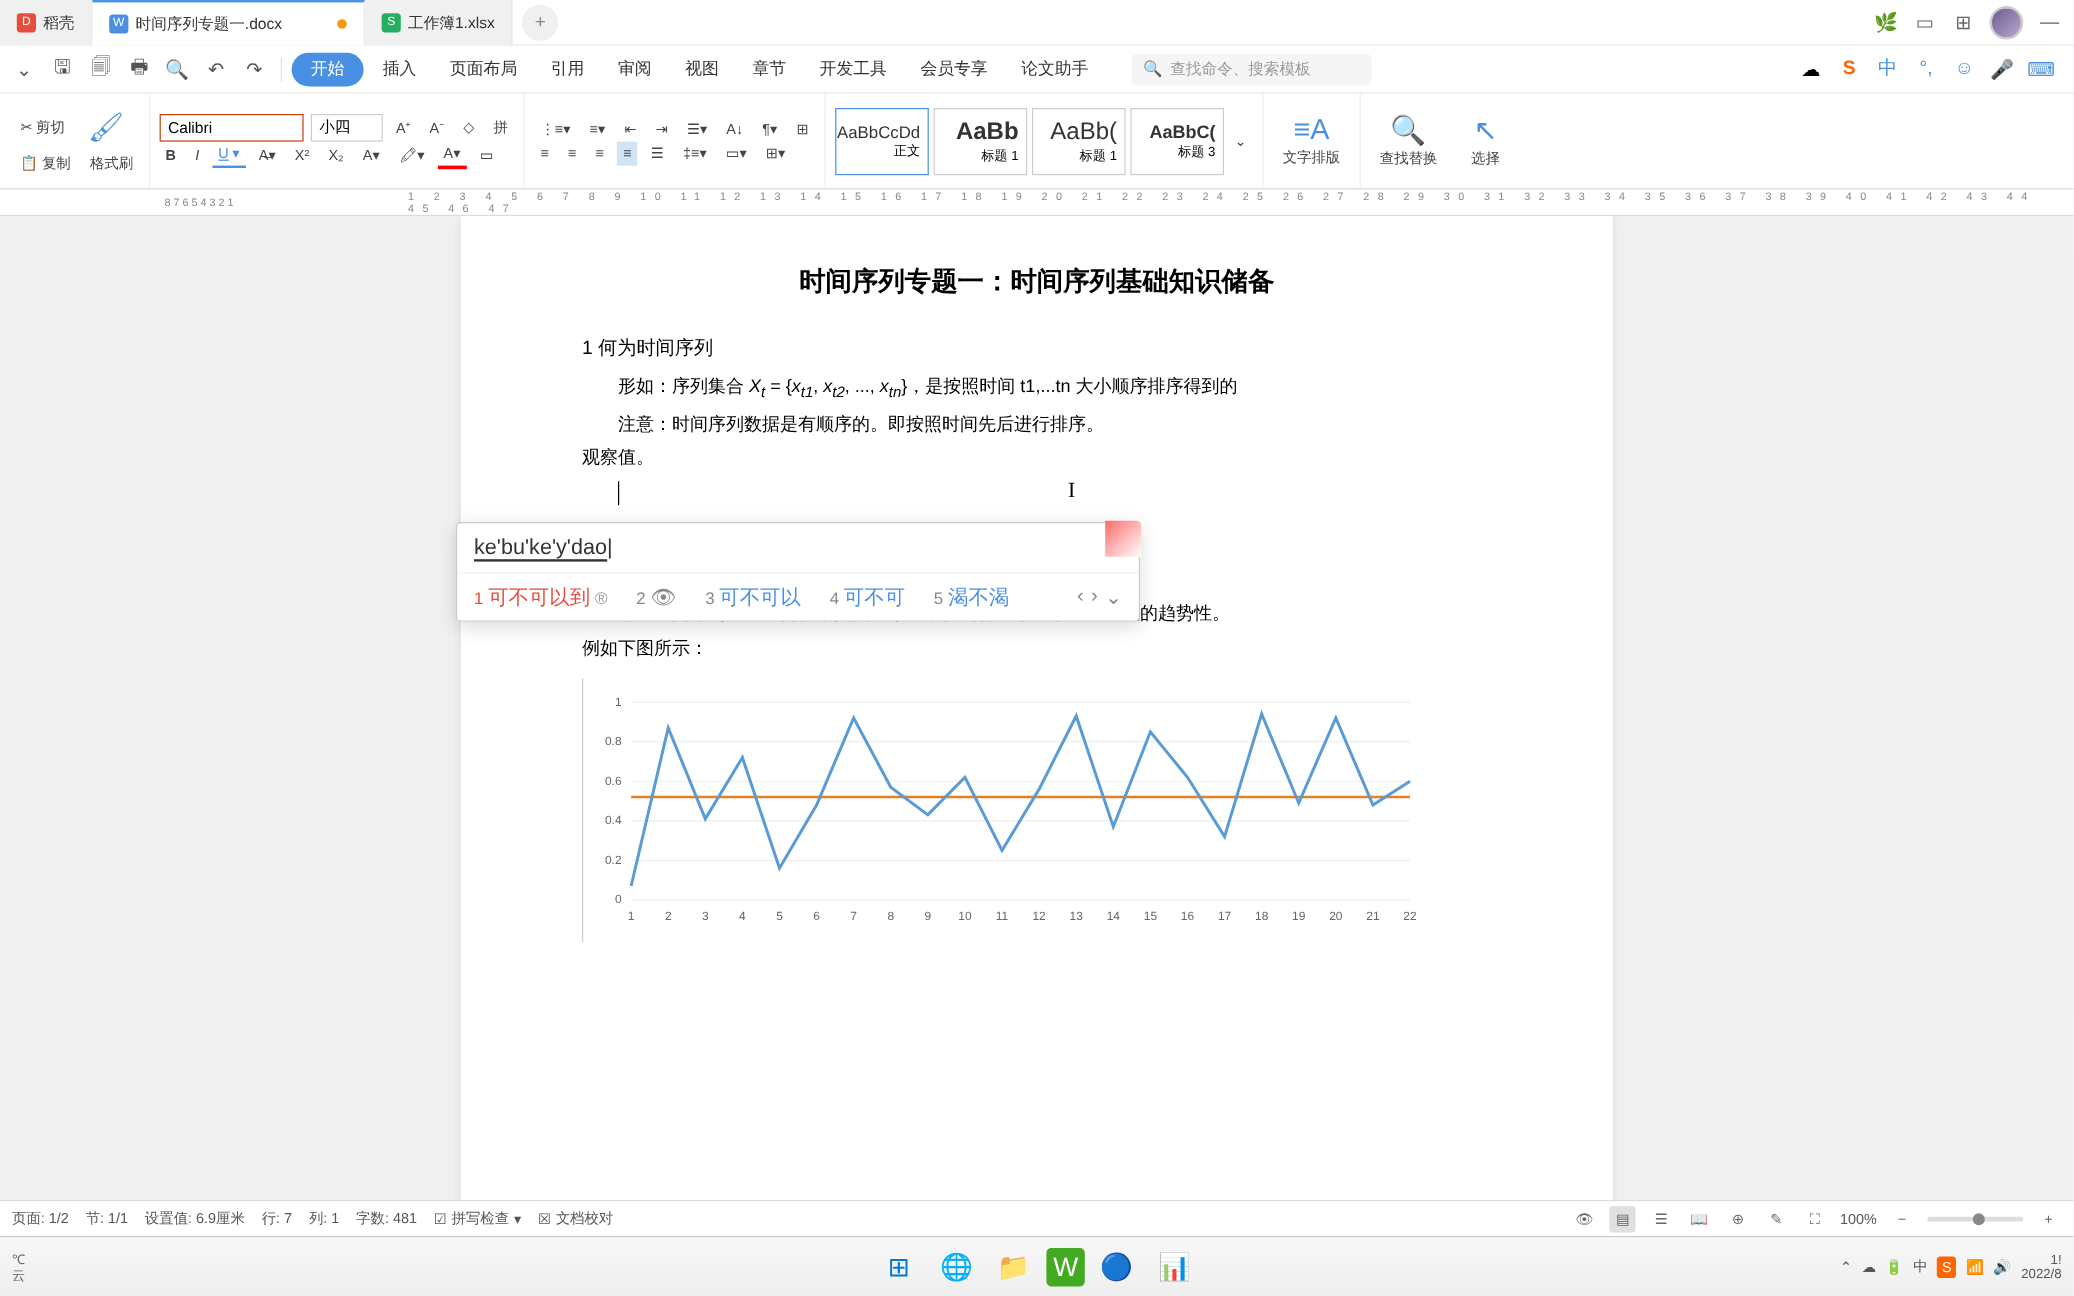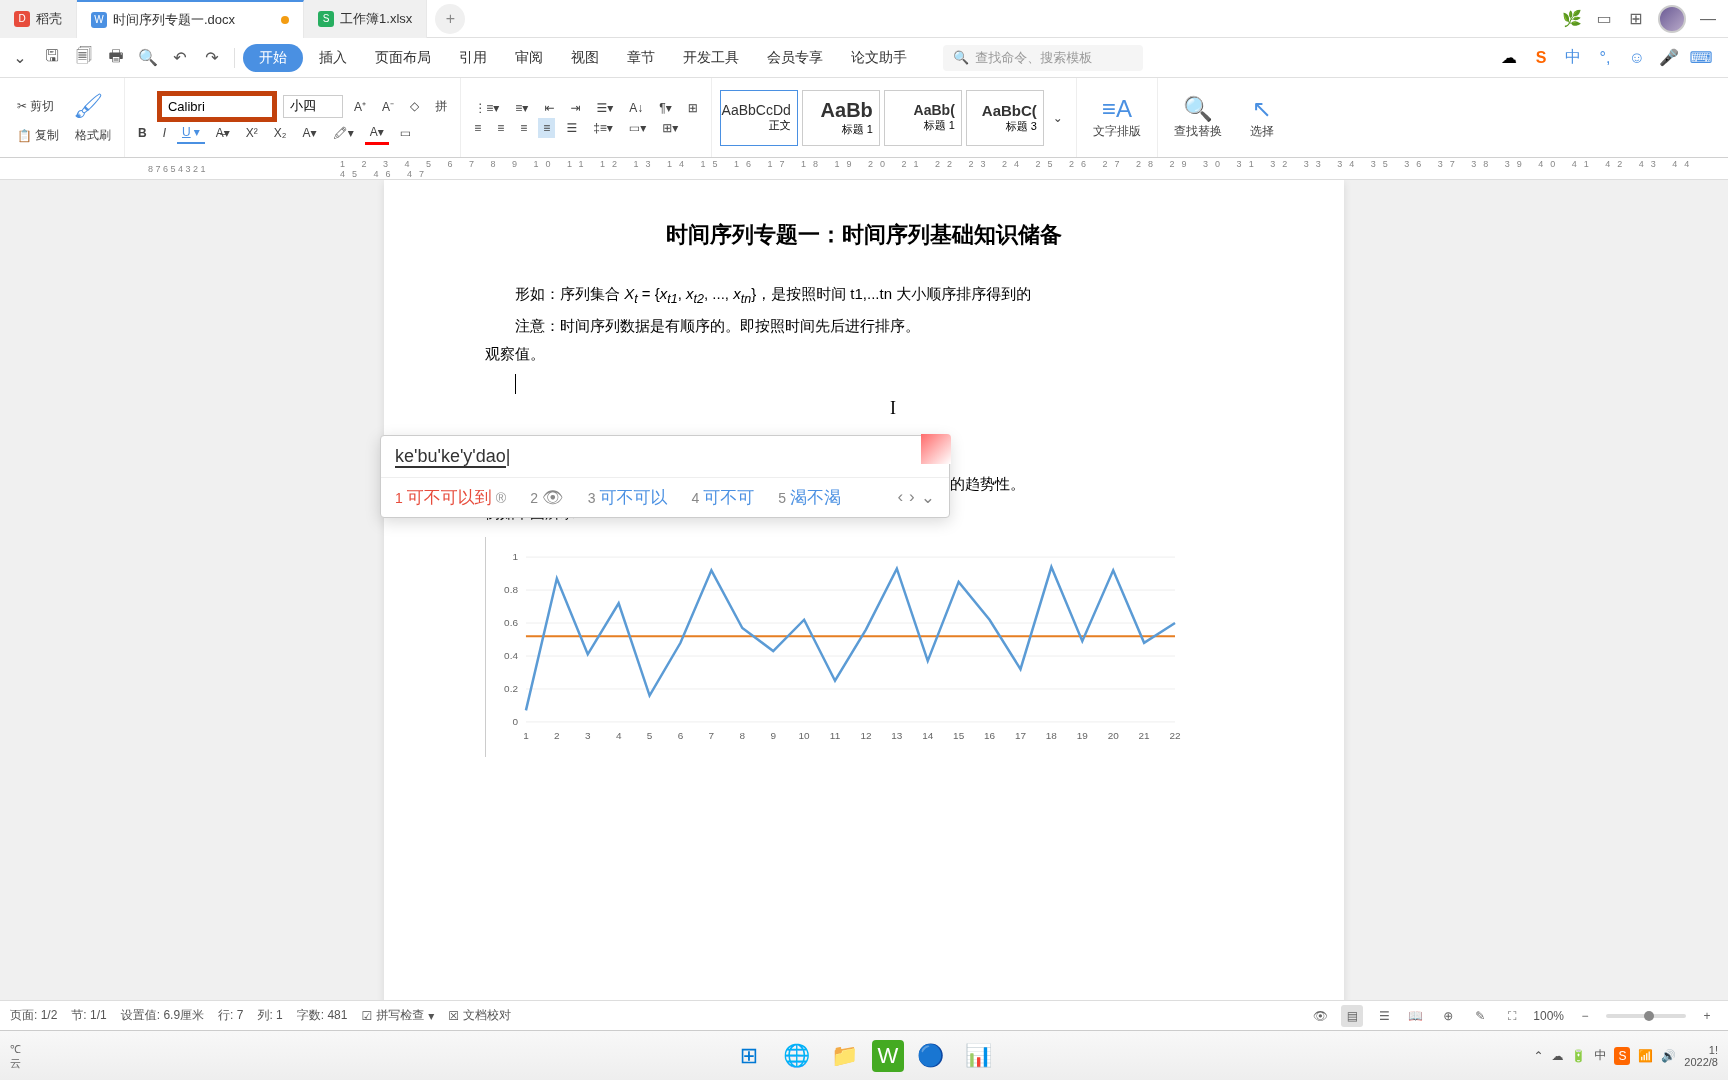--- a/index.html
+++ b/index.html
@@ -30,21 +30,21 @@
 .mb-right { margin-left: auto; display: flex; align-items: center; gap: 10px; padding-right: 10px; }
 .mb-ricon { width: 22px; height: 22px; display: flex; align-items: center; justify-content: center; cursor: pointer; }
 
 
 .ribbon { height: 80px; background: #fff; display: flex; align-items: center; padding: 0 4px; border-bottom: 1px solid #d0d0d0; }
 .rb-group { display: flex; flex-direction: column; justify-content: center; padding: 0 8px; height: 100%; border-right: 1px solid #eee; }
 .rb-row { display: flex; align-items: center; gap: 6px; }
 .rb-btn { padding: 3px 5px; cursor: pointer; display: flex; align-items: center; font-size: 12px; color: #444; gap: 3px; }
 .rb-big { display: flex; flex-direction: column; align-items: center; justify-content: center; padding: 4px 8px; cursor: pointer; font-size: 12px; color: #444; }
 .rb-bigicon { font-size: 24px; color: #4a90e2; }
-.font-input { border: 5px solid #c2410c; padding: 3px 6px; font-size: 13px; width: 120px; margin-left: 24px; }
+.font-input { border: 1px solid #c2410c; padding: 3px 6px; font-size: 13px; width: 120px; }
 .size-input { border: 1px solid #ccc; padding: 3px 6px; font-size: 13px; width: 60px; }
 .style-box { border: 1px solid #ccc; padding: 4px 6px; text-align: center; width: 78px; height: 56px; display: flex; flex-direction: column; justify-content: center; cursor: pointer; font-size: 11px; align-items: flex-end; }
 .style-box .preview { font-size: 14px; color: #333; }
 .style-box.sel { border-color: #4a90e2; }
 .style-row { display: flex; gap: 4px; align-items: center; }
 
 
 .ruler { height: 22px; background: #fff; border-bottom: 1px solid #ddd; display: flex; align-items: center; padding-left: 200px; font-size: 9px; color: #888; position: relative; }
 
 
@@ -217,21 +217,21 @@
     <div class="style-row">
       <div class="style-box sel">
         <div class="preview">AaBbCcDd</div>
         <div>正文</div>
       </div>
       <div class="style-box">
         <div class="preview" style="font-size:20px;font-weight:bold">AaBb</div>
         <div>标题 1</div>
       </div>
       <div class="style-box">
-        <div class="preview" style="font-size:14px;font-weight:bold">AaBb(</div>
+        <div class="preview" style="font-size:20px;font-weight:normal">AaBb(</div>
         <div>标题 1</div>
       </div>
       <div class="style-box">
         <div class="preview" style="font-size:15px;font-weight:bold">AaBbC(</div>
         <div>标题 3</div>
       </div>
       <span class="rb-btn">⌄</span>
     </div>
   </div>
   <div class="rb-group">
@@ -248,27 +248,28 @@
       </div>
       <div class="rb-big">
         <span class="rb-bigicon">↖</span>
         <span>选择</span>
       </div>
     </div>
   </div>
 </div>
 
 <div class="ruler">
-  <span style="position:absolute;left:148px">8 7 6 5 4 3 2 1</span>
+  <span style="position:absolute;left:137px">8 7 6 5 4 3 2 1</span>
   <span style="position:absolute;left:340px;letter-spacing:7px">1 2 3 4 5 6 7 8 9 10 11 12 13 14 15 16 17 18 19 20 21 22 23 24 25 26 27 28 29 30 31 32 33 34 35 36 37 38 39 40 41 42 43 44 45 46 47</span>
 </div>
 
 <div class="doc-area">
   <div class="page">
     <div class="doc-title">时间序列专题一：时间序列基础知识储备</div>
+    <div class="doc-h">1 何为时间序列</div>
     <div class="doc-p indent">
       <span>形如：序列集合 </span><i>X<sub>t</sub></i> = {<i>x<sub>t1</sub></i>, <i>x<sub>t2</sub></i>, ..., <i>x<sub>tn</sub></i>}<span>，是按照时间 t1,...tn 大小顺序排序得到的</span>
     </div>
     <div class="doc-p indent">注意：时间序列数据是有顺序的。即按照时间先后进行排序。</div>
     <div class="doc-p">观察值。</div>
     <div class="doc-p indent"><span class="cursor-line"></span></div>
     <div style="height:30px"></div>
     <div class="doc-h">2 时</div>
     <div class="doc-p indent">平稳时间序列，一般情况下是围绕某一数值进行上下波动。无明显的趋势性。</div>
     <div class="doc-p">例如下图所示：</div>

